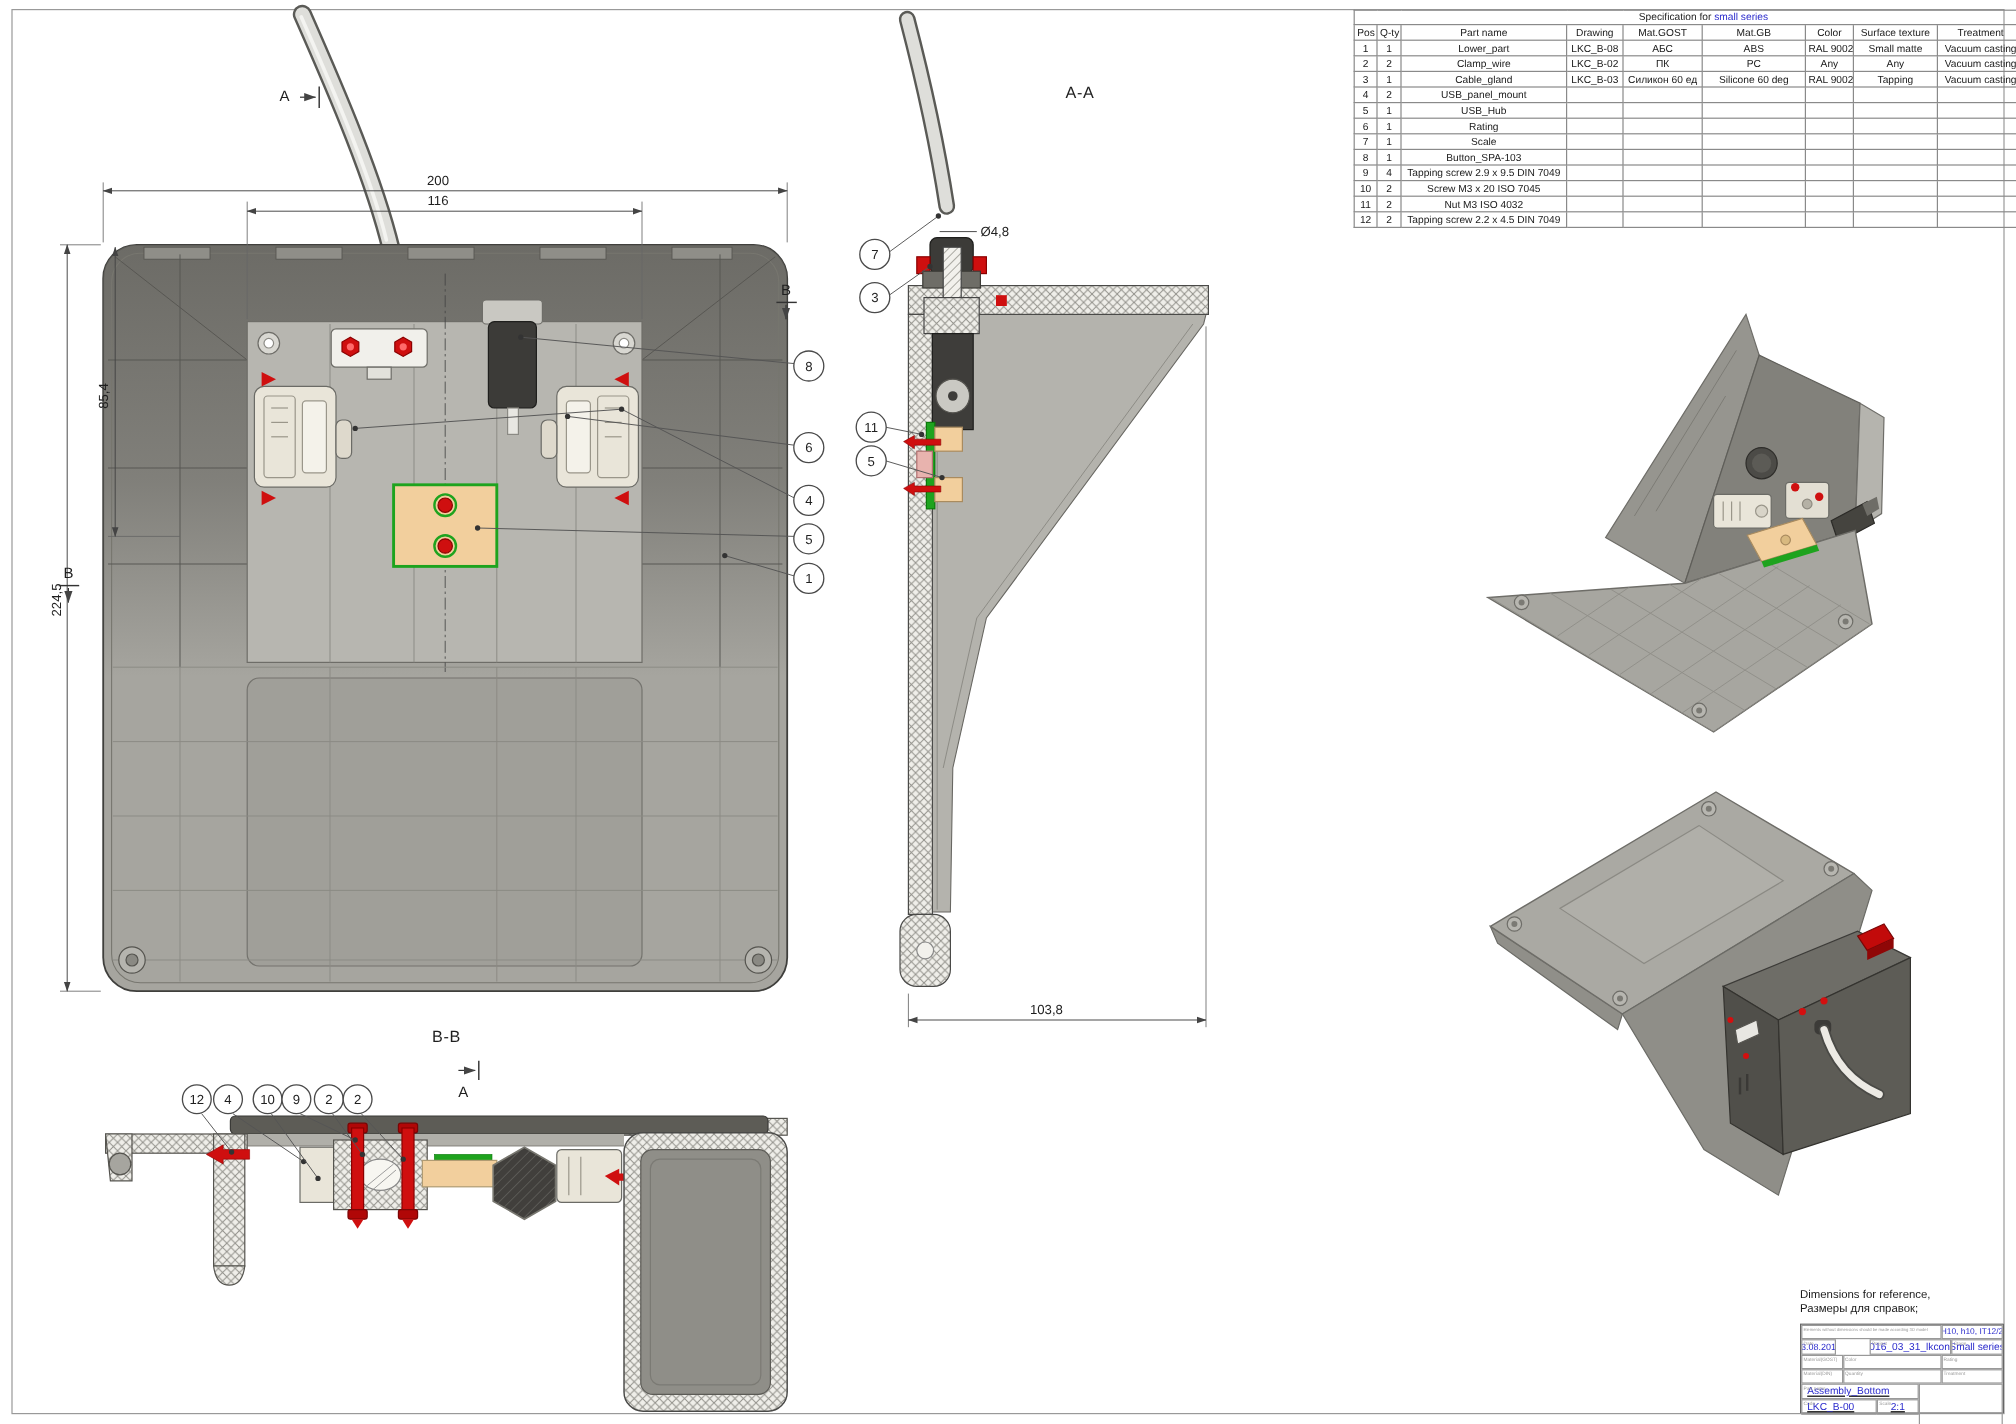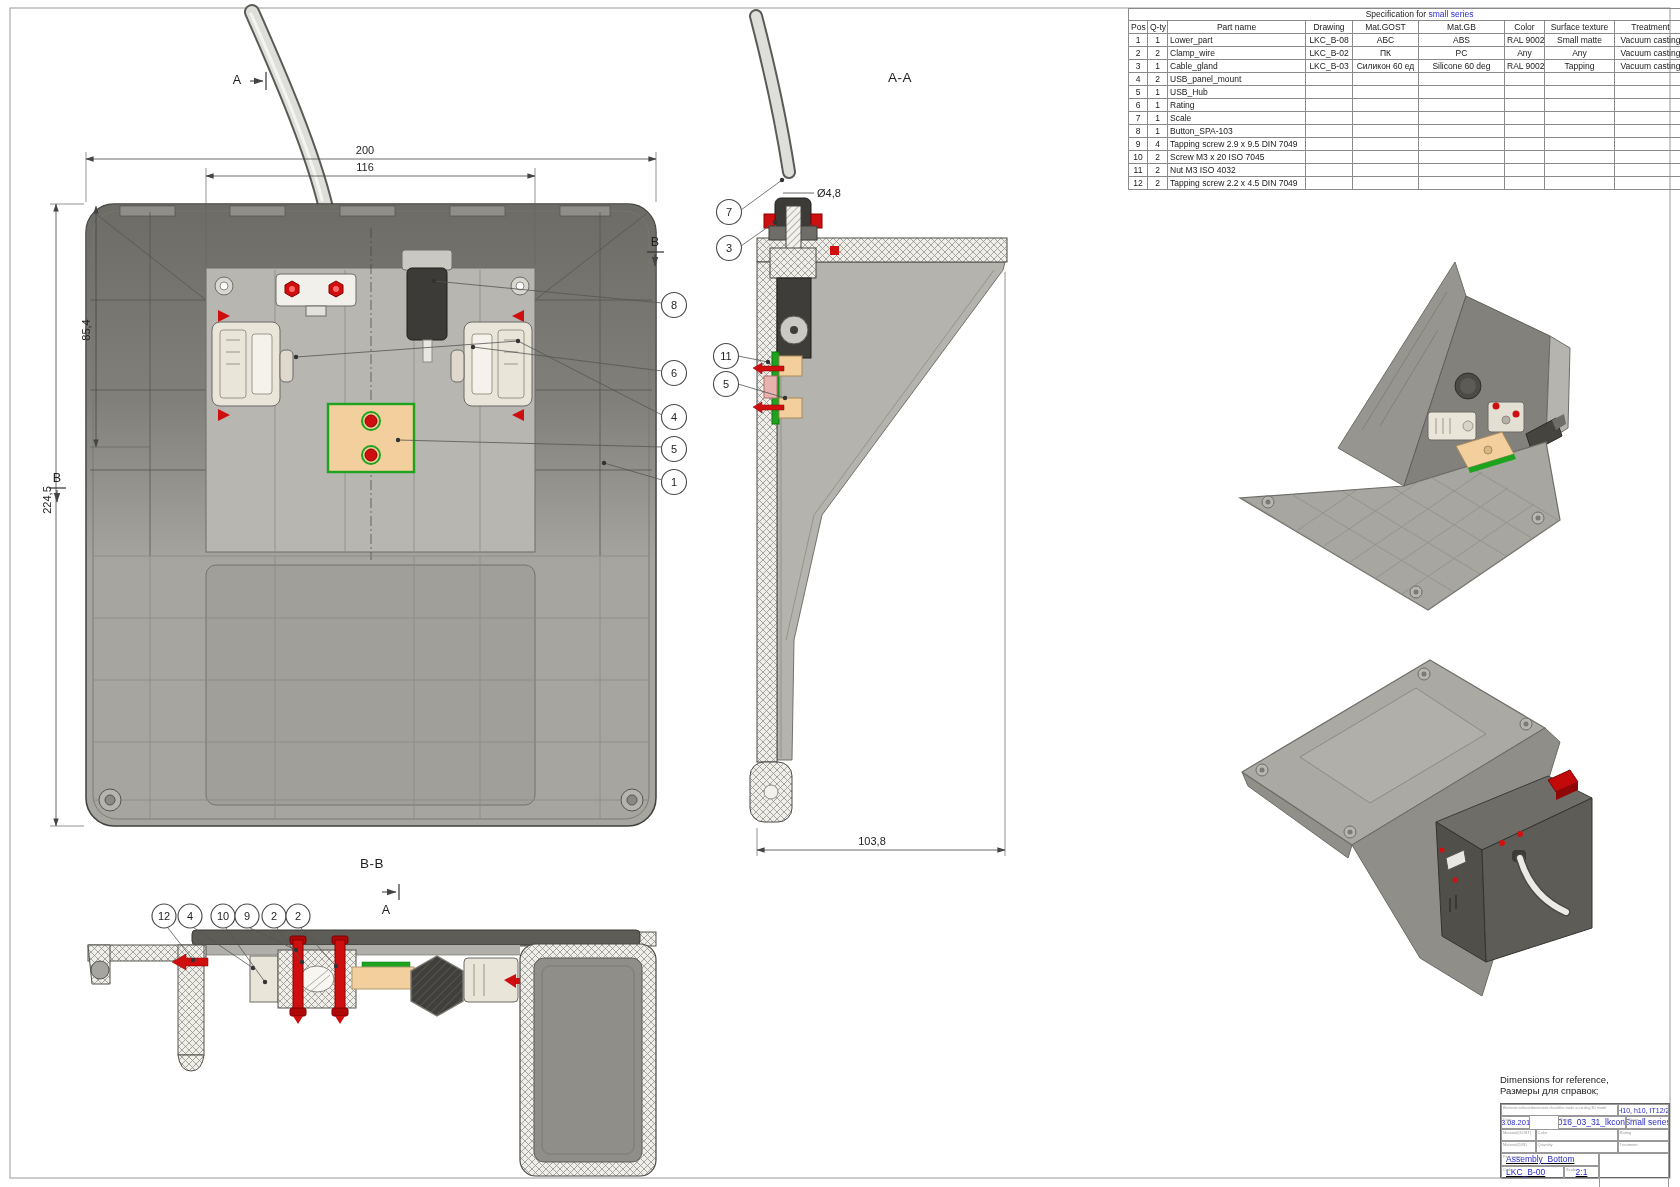--- a/index.html
+++ b/index.html
@@ -15,21 +15,21 @@
   .bal{fill:#fff;stroke:#4a4a4a;stroke-width:1.1;}
   .rib{stroke:#575652;stroke-width:.8;}
   .rib2{stroke:#8b8a84;stroke-width:.8;}
   .cl{stroke:#444;stroke-dasharray:10 3 2 3;stroke-width:.7;}
 
   
   #spec{position:absolute;left:1128px;top:8px;width:582px;border-collapse:collapse;table-layout:fixed;padding-left:32px;}
   #spec td,#spec th{border:1px solid #8a8a8a;font-size:8.5px;font-weight:normal;padding:0 2px;
     height:12px;line-height:11px;text-align:center;color:#1a1a1a;overflow:hidden;white-space:nowrap;}
   #spec .ttl{height:11px;border-bottom:1px solid #8a8a8a;}
-  #spec td.pn{text-align:left;}
+  #spec td.pn{text-align:center;}
   .blue{color:#2a2acc;}
 
   
   #notes{position:absolute;left:1500px;top:1074px;font-size:9.5px;color:#1a1a1a;line-height:11px;}
   #tblock{position:absolute;left:1500px;top:1103px;width:170px;height:75px;border:1px solid #666;
     box-sizing:border-box;display:flex;flex-direction:column;background:#fff;}
   #tblock .row{display:flex;flex:0 0 auto;}
   #tblock .cell{border:.5px solid #999;box-sizing:border-box;position:relative;overflow:hidden;}
   #tblock .lbl{position:absolute;left:1px;top:0;font-size:4px;color:#9a9a9a;line-height:5px;}
   #tblock .val{display:flex;align-items:flex-end;justify-content:center;height:100%;

